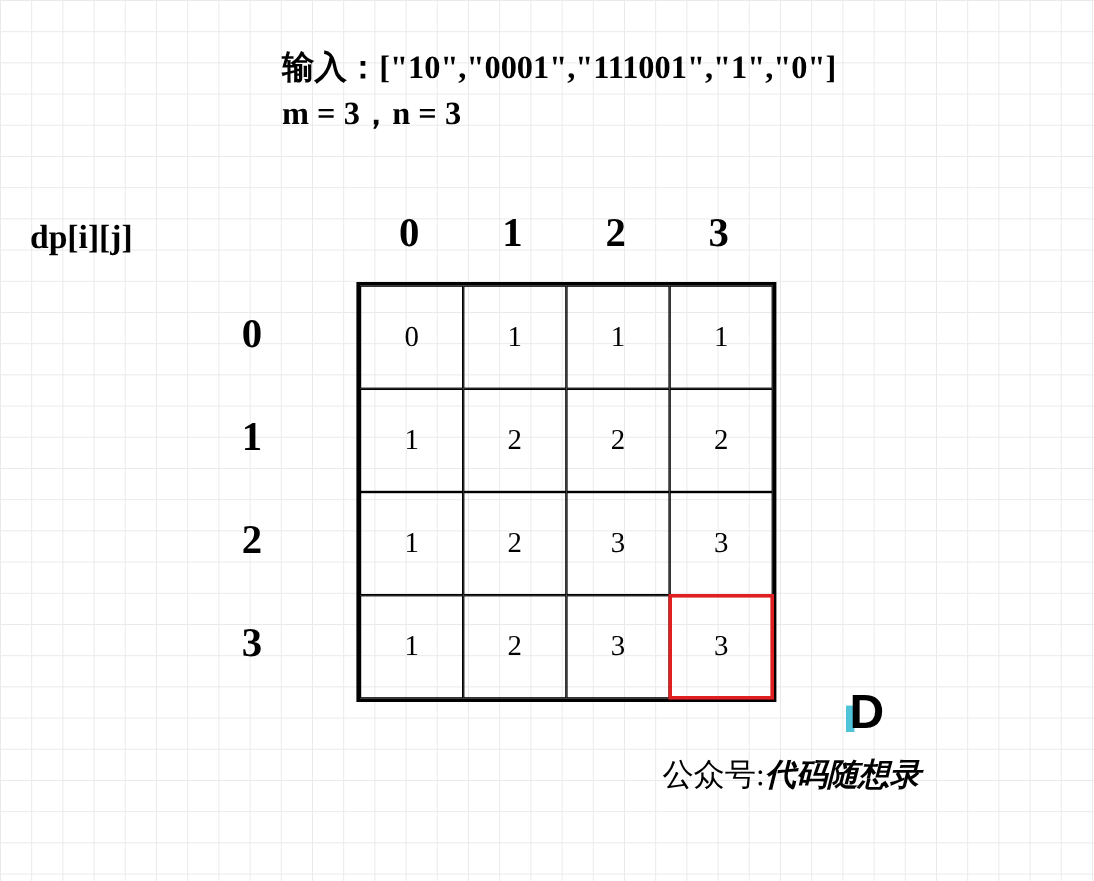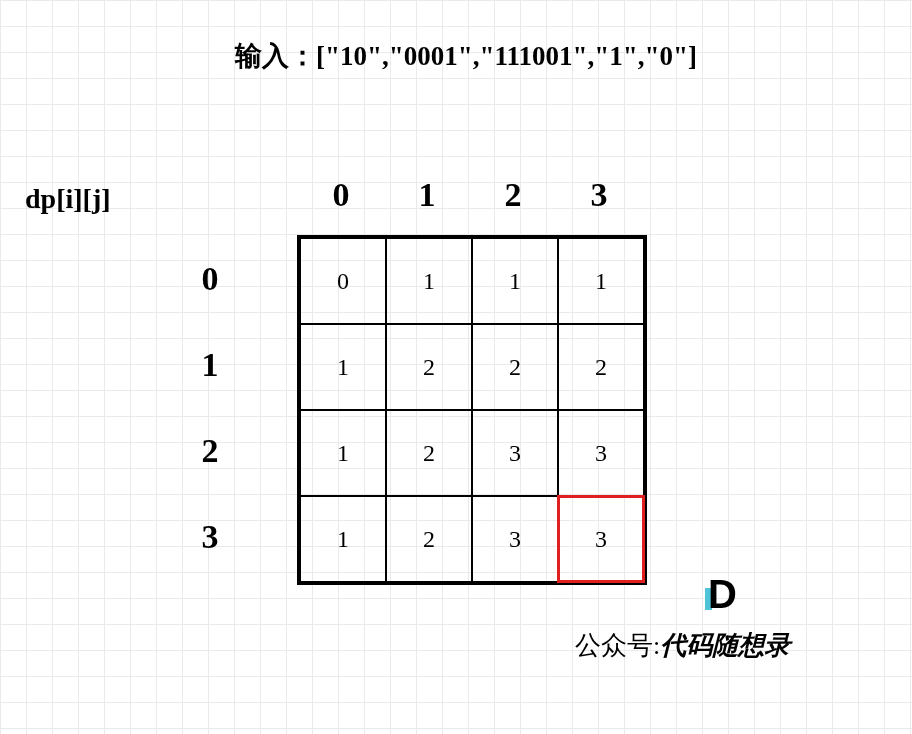--- a/index.html
+++ b/index.html
@@ -120,36 +120,36 @@
       background: #4fc3d7;
       top: 8px;
       left: -3px;
     }
     .footer-text {
       position: absolute;
       top: 628px;
       left: 552px;
       font-size: 26px;
       color: #000;
-      margin-left: 23px;
     }
     .footer-label {
       font-family: "SimSun", serif;
     }
     .footer-brand {
       font-family: "STKaiti", "KaiTi", serif;
       font-style: italic;
       font-weight: bold;
     }
   </style>
 </head>
 <body>
 
 <div class="input-text">
   <div>输入：["10","0001","111001","1","0"]</div>
+  <div>m = 3，n = 3</div>
 </div>
 
 <div class="dp-label">dp[i][j]</div>
 
 <div class="col-headers">
   <span>0</span>
   <span>1</span>
   <span>2</span>
   <span>3</span>
 </div>

